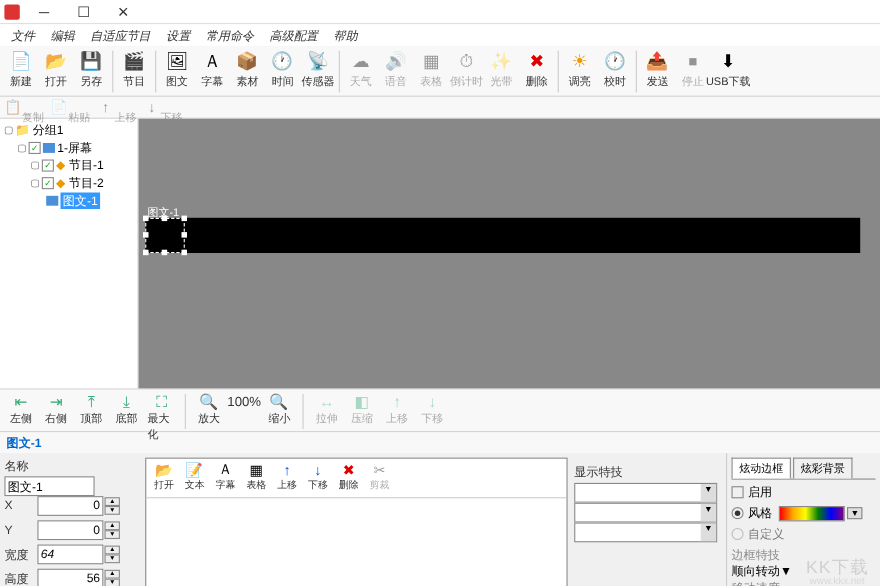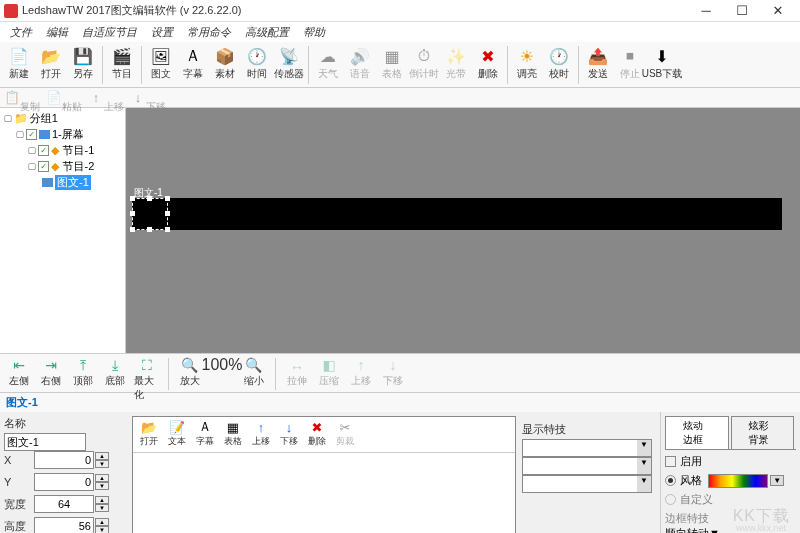--- a/index.html
+++ b/index.html
@@ -54,37 +54,36 @@
 .ebtn .eico { width: 16px; height: 16px; font-size: 13px; display:flex;align-items:center;justify-content:center; }
 .ebtn .elbl { font-size: 9px; color: #333; }
 .ebtn.dis { opacity: 0.4; }
 .rpanel { width: 142px; padding: 4px; background: #f0f0f0; }
 .rpanel .rlbl { font-size: 11px; color: #333; margin: 6px 0 2px 0; }
 .rpanel .combo { width: 130px; height: 18px; border: 1px solid #888; background: #fff; display: flex; }
 .rpanel .combo span:first-child { flex:1; padding: 0 2px; }
 .rpanel .combo span:last-child { width: 14px; background: #ddd; text-align:center; font-size:8px; }
 .rpanel2 { width: 140px; padding: 4px; background: #f0f0f0; border-left: 1px solid #ccc; }
 .tabs { display: flex; border-bottom: 1px solid #888; margin-bottom: 4px; }
-.tabs span { padding: 2px 17px; border: 1px solid #888; border-bottom: none; background: #f0f0f0; font-size: 10px; margin-right: 2px; }
+.tabs span { padding: 2px 6px; border: 1px solid #888; border-bottom: none; background: #f0f0f0; font-size: 10px; margin-right: 2px; }
 .tabs span.active { background: #fff; }
 .chkrow { display: flex; align-items: center; margin: 4px 0; }
 .chkrow .cb { width: 11px; height: 11px; border: 1px solid #888; margin-right: 4px; }
 .radrow { display: flex; align-items: center; margin: 4px 0; }
 .radrow .rb { width: 11px; height: 11px; border: 1px solid #888; border-radius: 50%; margin-right: 4px; display:flex;align-items:center;justify-content:center; }
 .radrow .rb.on::after { content: ''; width: 5px; height: 5px; background: #333; border-radius: 50%; }
 .colorbar { width: 60px; height: 14px; background: linear-gradient(to right, red, orange, yellow, green, blue, purple); border: 1px solid #888; }
 .watermark { position: absolute; right: 10px; bottom: 6px; color: #d0d0d0; font-size: 16px; letter-spacing: 1px; pointer-events: none; }
 .watermark2 { position: absolute; right: 14px; bottom: 0px; color: #d8d8d8; font-size: 9px; pointer-events: none; }
 </style>
 </head>
 <body>
 
 <div class="titlebar">
   <span class="icon"></span>
-  <span class="title">LedshawTW 2017图文编辑软件 (v 22.6.22.0)</span>
   <div class="winbtns">
     <span>─</span>
     <span>☐</span>
     <span>✕</span>
   </div>
 </div>
 
 <div class="menubar" id="menubar">
     <span>文件</span>
     <span>编辑</span>
@@ -258,21 +257,21 @@
     <div class="mtbtn">
       <span class="mico">⛶</span>
       <span class="mlbl">最大化</span>
     </div>
     <div class="tsep" style="height: 32px;"></div>
     <div class="mtbtn">
       <span class="mico">🔍</span>
       <span class="mlbl">放大</span>
     </div>
     <div class="mtbtn">
-      <span class="mico" style="font-size: 16px; color: rgb(51, 51, 51);">100%</span>
+      <span class="mico" style="font-size: 12px; color: rgb(51, 51, 51);">100%</span>
       <span class="mlbl"></span>
     </div>
     <div class="mtbtn">
       <span class="mico">🔍</span>
       <span class="mlbl">缩小</span>
     </div>
     <div class="tsep" style="height: 32px;"></div>
     <div class="mtbtn dis">
       <span class="mico">↔</span>
       <span class="mlbl">拉伸</span>
@@ -307,21 +306,21 @@
     <div class="row">
         <span class="k">Y</span>
         <input style="width: 60px; text-align: right;" value="0">
         <span class="spin">
           <span>▲</span>
           <span>▼</span>
         </span>
       </div>
     <div class="row">
         <span class="k">宽度</span>
-        <input style="width: 60px; text-align: center;" value="64">
+        <input style="width: 60px; text-align: left; font-style: italic;" value="64">
         <span class="spin">
           <span>▲</span>
           <span>▼</span>
         </span>
       </div>
     <div class="row">
         <span class="k">高度</span>
         <input style="width: 60px; text-align: right;" value="56">
         <span class="spin">
           <span>▲</span>

